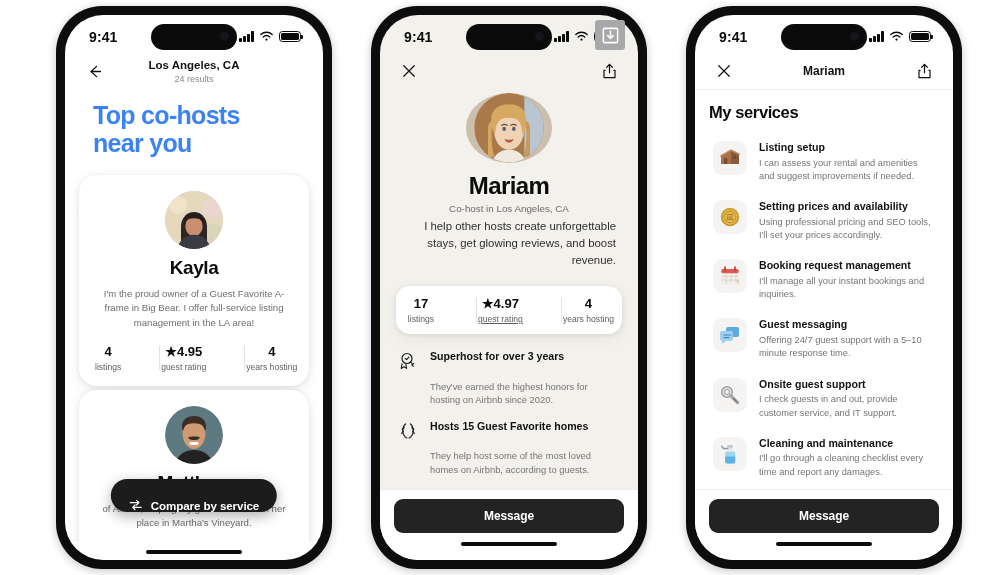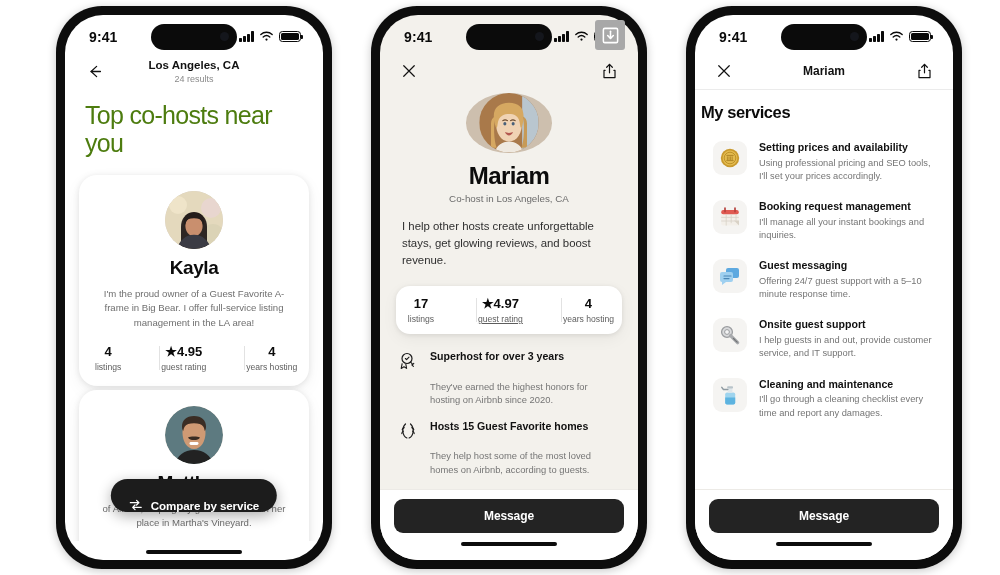--- a/index.html
+++ b/index.html
@@ -133,24 +133,24 @@
   }
   .nav-sub {
     font-size: 9px;
     color: #8a8a8a;
     margin-top: 1px;
   }
   .nav-title-only { font-size: 12px; font-weight: bold; color: #111; }
 
   .page-h1 {
     font-size: 25px;
-    font-weight: normal;
+    font-weight: bold;
     letter-spacing: -0.7px;
-    color: #4d7c0f;
-    padding: 12px 20px 0;
+    color: #3b82f6;
+    padding: 12px 28px 0;
     line-height: 1.1;
   }
 
   
   .cards {
     flex: 1 1 auto;
     padding: 18px 14px 0;
     overflow: hidden;
   }
   .cohost-card {
@@ -263,22 +263,22 @@
   }
   .p2-role {
     font-size: 9.8px;
     color: #6b6b6b;
     margin-top: 3px;
   }
   .p2-bio {
     font-size: 11.4px;
     line-height: 1.5;
     color: #2f2f2f;
-    text-align: left;
-    margin-top: 14px;
+    text-align: right;
+    margin-top: 4px;
     padding: 0 6px;
   }
   .stat-card {
     width: 100%;
     background: #fff;
     border-radius: 14px;
     box-shadow: 0 1px 5px rgba(0,0,0,.09), 0 5px 16px rgba(0,0,0,.05);
     padding: 10px 6px;
     margin-top: 17px;
   }
@@ -342,21 +342,21 @@
   
   .p3-head {
     flex: 0 0 auto;
     border-bottom: 1px solid #ebebeb;
   }
   .p3-title {
     font-size: 16.5px;
     font-weight: bold;
     letter-spacing: -0.4px;
     color: #0b0b0b;
-    padding: 13px 6px 10px;
+    padding: 13px 14px 10px;
   }
   .svc-list {
     flex: 1 1 auto;
     padding: 0 18px;
     overflow: hidden;
   }
   .svc-row {
     display: flex;
     gap: 12px;
     padding: 9px 0 8px;
@@ -692,20 +692,35 @@
               <path d="M3 8.4H1.8v8h12.4v-8H13" stroke="#111" stroke-width="1.35" fill="none" stroke-linecap="round" stroke-linejoin="round"></path>
             </svg>
           </div>
         </div>
       </div>
 
       <div class="p3-title">My services</div>
 
       <div class="svc-list">
 
+        <div class="svc-row">
+          <div class="svc-ico">
+            <svg viewBox="0 0 24 24">
+              <path d="M3 18V9.5L13 4v14z" fill="#a5704a"></path>
+              <path d="M13 18V4l8 4v10z" fill="#8a5a3a"></path>
+              <path d="M2 9.5L13 3.2 22 7.8l-.7 1.4L13 5 2.7 10.9z" fill="#c08a5e"></path>
+              <rect x="6" y="12" width="3.4" height="6" fill="#7a4e33"></rect>
+              <rect x="15.5" y="9.5" width="2.6" height="3" fill="#6d4630"></rect>
+            </svg>
+          </div>
+          <div class="svc-txt">
+            <div class="svc-title">Listing setup</div>
+            <div class="svc-desc">I can assess your rental and amenities and suggest improvements if needed.</div>
+          </div>
+        </div>
 
         <div class="svc-row">
           <div class="svc-ico">
             <svg viewBox="0 0 24 24">
               <circle cx="12" cy="12" r="9.2" fill="#c99a2e"></circle>
               <circle cx="12" cy="12" r="7.4" fill="#e4bb4f"></circle>
               <circle cx="12" cy="12" r="5.8" fill="none" stroke="#b98c25" stroke-width="0.9"></circle>
               <path d="M8.4 9.4h7.2M8.4 14.6h7.2" stroke="#a87f20" stroke-width="0.9"></path>
               <path d="M9.4 10.4v3.6M11 10.4v3.6M12.6 10.4v3.6M14.2 10.4v3.6" stroke="#a87f20" stroke-width="0.8"></path>
             </svg>
@@ -750,21 +765,21 @@
           <div class="svc-ico">
             <svg viewBox="0 0 24 24">
               <circle cx="9" cy="9" r="5.4" fill="#d9dadc" stroke="#9a9c9f" stroke-width="1.3"></circle>
               <circle cx="9" cy="9" r="2.4" fill="#f4f4f5" stroke="#9a9c9f" stroke-width="1"></circle>
               <path d="M12.6 12.6l7 7" stroke="#a8aaad" stroke-width="3.4" stroke-linecap="round"></path>
               <path d="M15.4 15.4l1.6 1.6M17.8 17.8l1.4 1.4" stroke="#6f7174" stroke-width="1.2" stroke-linecap="round"></path>
             </svg>
           </div>
           <div class="svc-txt">
             <div class="svc-title">Onsite guest support</div>
-            <div class="svc-desc">I help guests in and out, provide customer service, and IT support.</div>
+            <div class="svc-desc">I check guests in and out, provide customer service, and IT support.</div>
           </div>
         </div>
 
         <div class="svc-row">
           <div class="svc-ico">
             <svg viewBox="0 0 24 24">
               <path d="M9 9.5h6.4a1.8 1.8 0 011.8 1.8v8.4a1.8 1.8 0 01-1.8 1.8H9a1.8 1.8 0 01-1.8-1.8v-8.4A1.8 1.8 0 019 9.5z" fill="#9fd4ee"></path>
               <path d="M9 14.6h8.2v5.1a1.8 1.8 0 01-1.8 1.8H9a1.8 1.8 0 01-1.8-1.8v-5.1z" fill="#5db3e0"></path>
               <rect x="9.8" y="5.2" width="4.6" height="4.6" fill="#dfe7eb"></rect>
               <path d="M9.8 6.4H5.4l-1.6-2" stroke="#8f9aa1" stroke-width="1.5" fill="none" stroke-linecap="round"></path>

